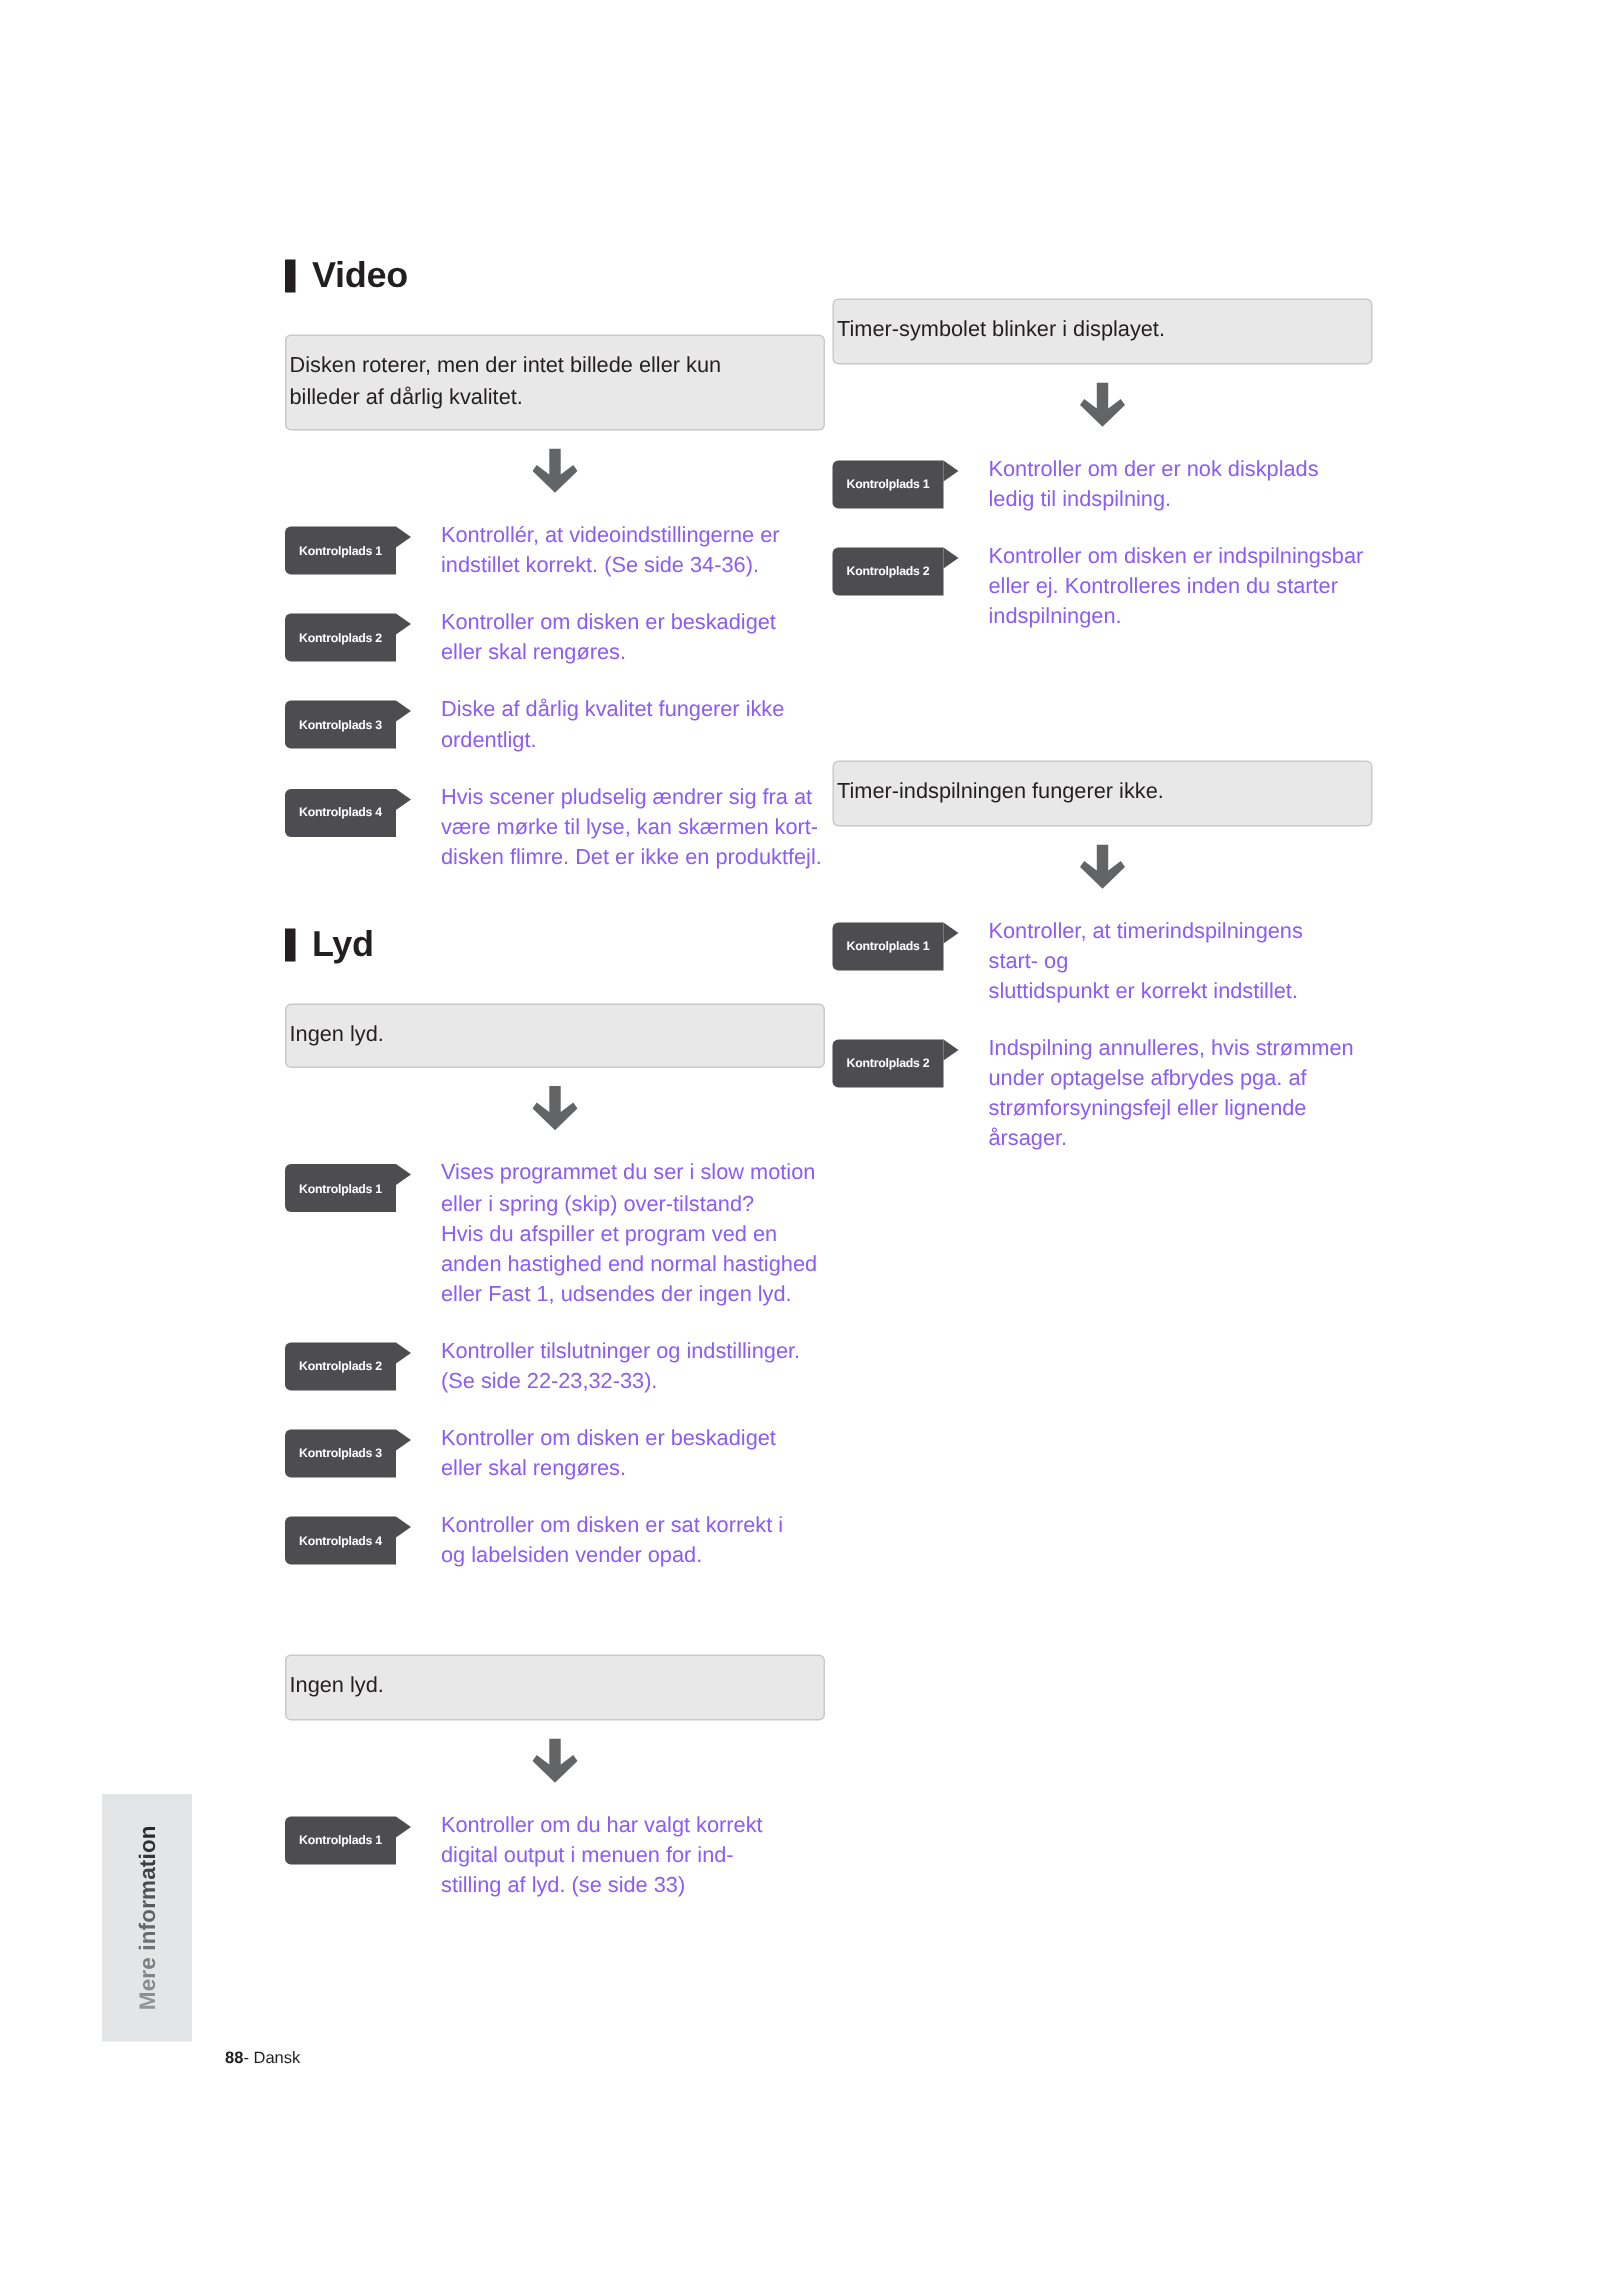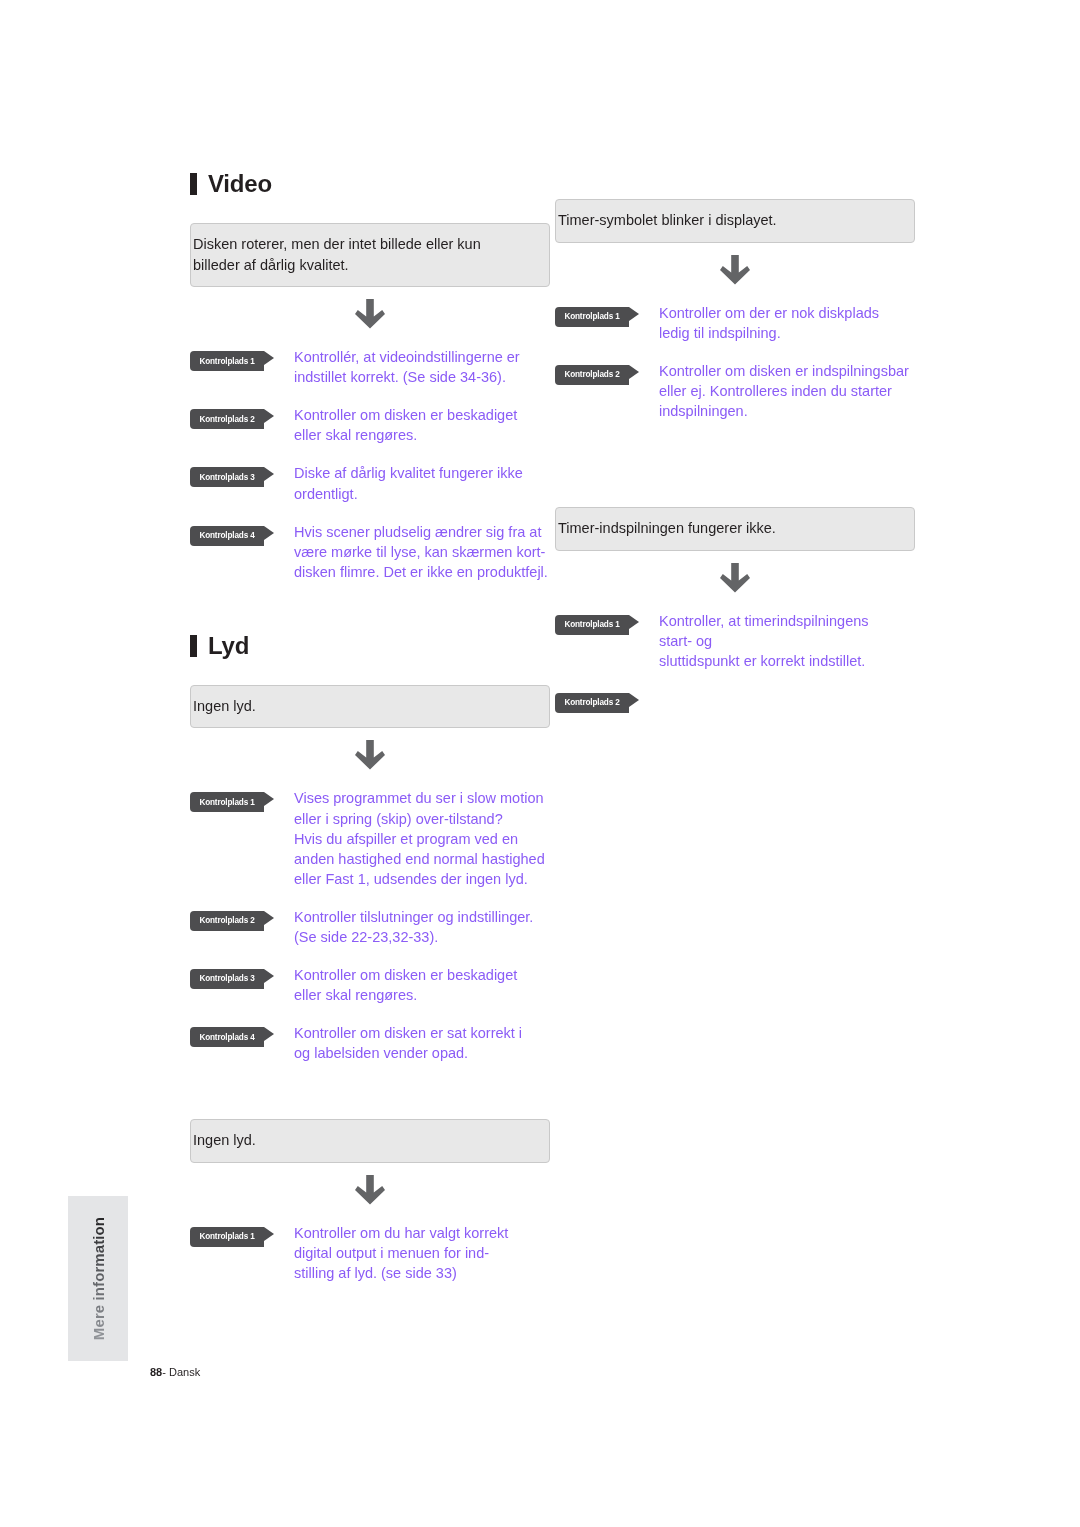--- a/index.html
+++ b/index.html
@@ -104,21 +104,21 @@
   
   .check-row {
     display: flex;
     align-items: flex-start;
     gap: 0;
   }
   .badge {
     position: relative;
     flex: none;
     width: 74px;
-    height: 20px;
+    height: 32px;
     margin-top: 4px;
     background: #4d4d4f;
     border-radius: 4px 0 0 4px;
     display: flex;
     align-items: center;
     justify-content: center;
     font-size: 8.2px;
     font-weight: bold;
     letter-spacing: -.15px;
     color: #ffffff;
@@ -197,21 +197,21 @@
         </div>
       </div>
       <div class="check-row" style="margin-top: 18px;">
         <span class="badge">Kontrolplads 4</span>
         <div class="check-text">
           <span>Hvis scener pludselig ændrer sig fra at</span>
           <span>være mørke til lyse, kan skærmen kort-</span>
           <span>disken flimre. Det er ikke en produktfejl.</span>
         </div>
       </div>
-      <div class="section-head" style="margin-top: 52px; text-align: right;">
+      <div class="section-head" style="margin-top: 36px; text-align: right;">
         <span class="head-bar"></span>
         <span class="head-text">Lyd</span>
       </div>
       <div class="symptom" style="margin-top: 27px;">
         <span class="symptom-line">Ingen lyd.</span>
       </div>
       <svg class="arrow" width="30" height="34" viewBox="0 0 30 34" style="margin-top: 12px;">
         <path d="M11.2 0 H18.8 V17.4 L27.2 11.0 L30 15.0 L15 29.5 L0 15.0 L2.8 11.0 L11.2 17.4 Z" fill="#636466"></path>
       </svg>
       <div class="check-row" style="margin-top: 14px;">
@@ -292,20 +292,26 @@
       <div class="check-row" style="margin-top: 14px;">
         <span class="badge">Kontrolplads 1</span>
         <div class="check-text">
           <span>Kontroller, at timerindspilningens</span>
           <span>start- og</span>
           <span>sluttidspunkt er korrekt indstillet.</span>
         </div>
       </div>
       <div class="check-row" style="margin-top: 18px;">
         <span class="badge">Kontrolplads 2</span>
+        <div class="check-text">
+          <span>Indspilning annulleres, hvis strømmen</span>
+          <span>under optagelse afbrydes pga. af</span>
+          <span>strømforsyningsfejl eller lignende</span>
+          <span>årsager.</span>
+        </div>
       </div>
     </div>
 
   <div class="footer">
     <b>88</b><span>- </span><span>Dansk</span>
   </div>
 
 </div>
 
 </body></html>

